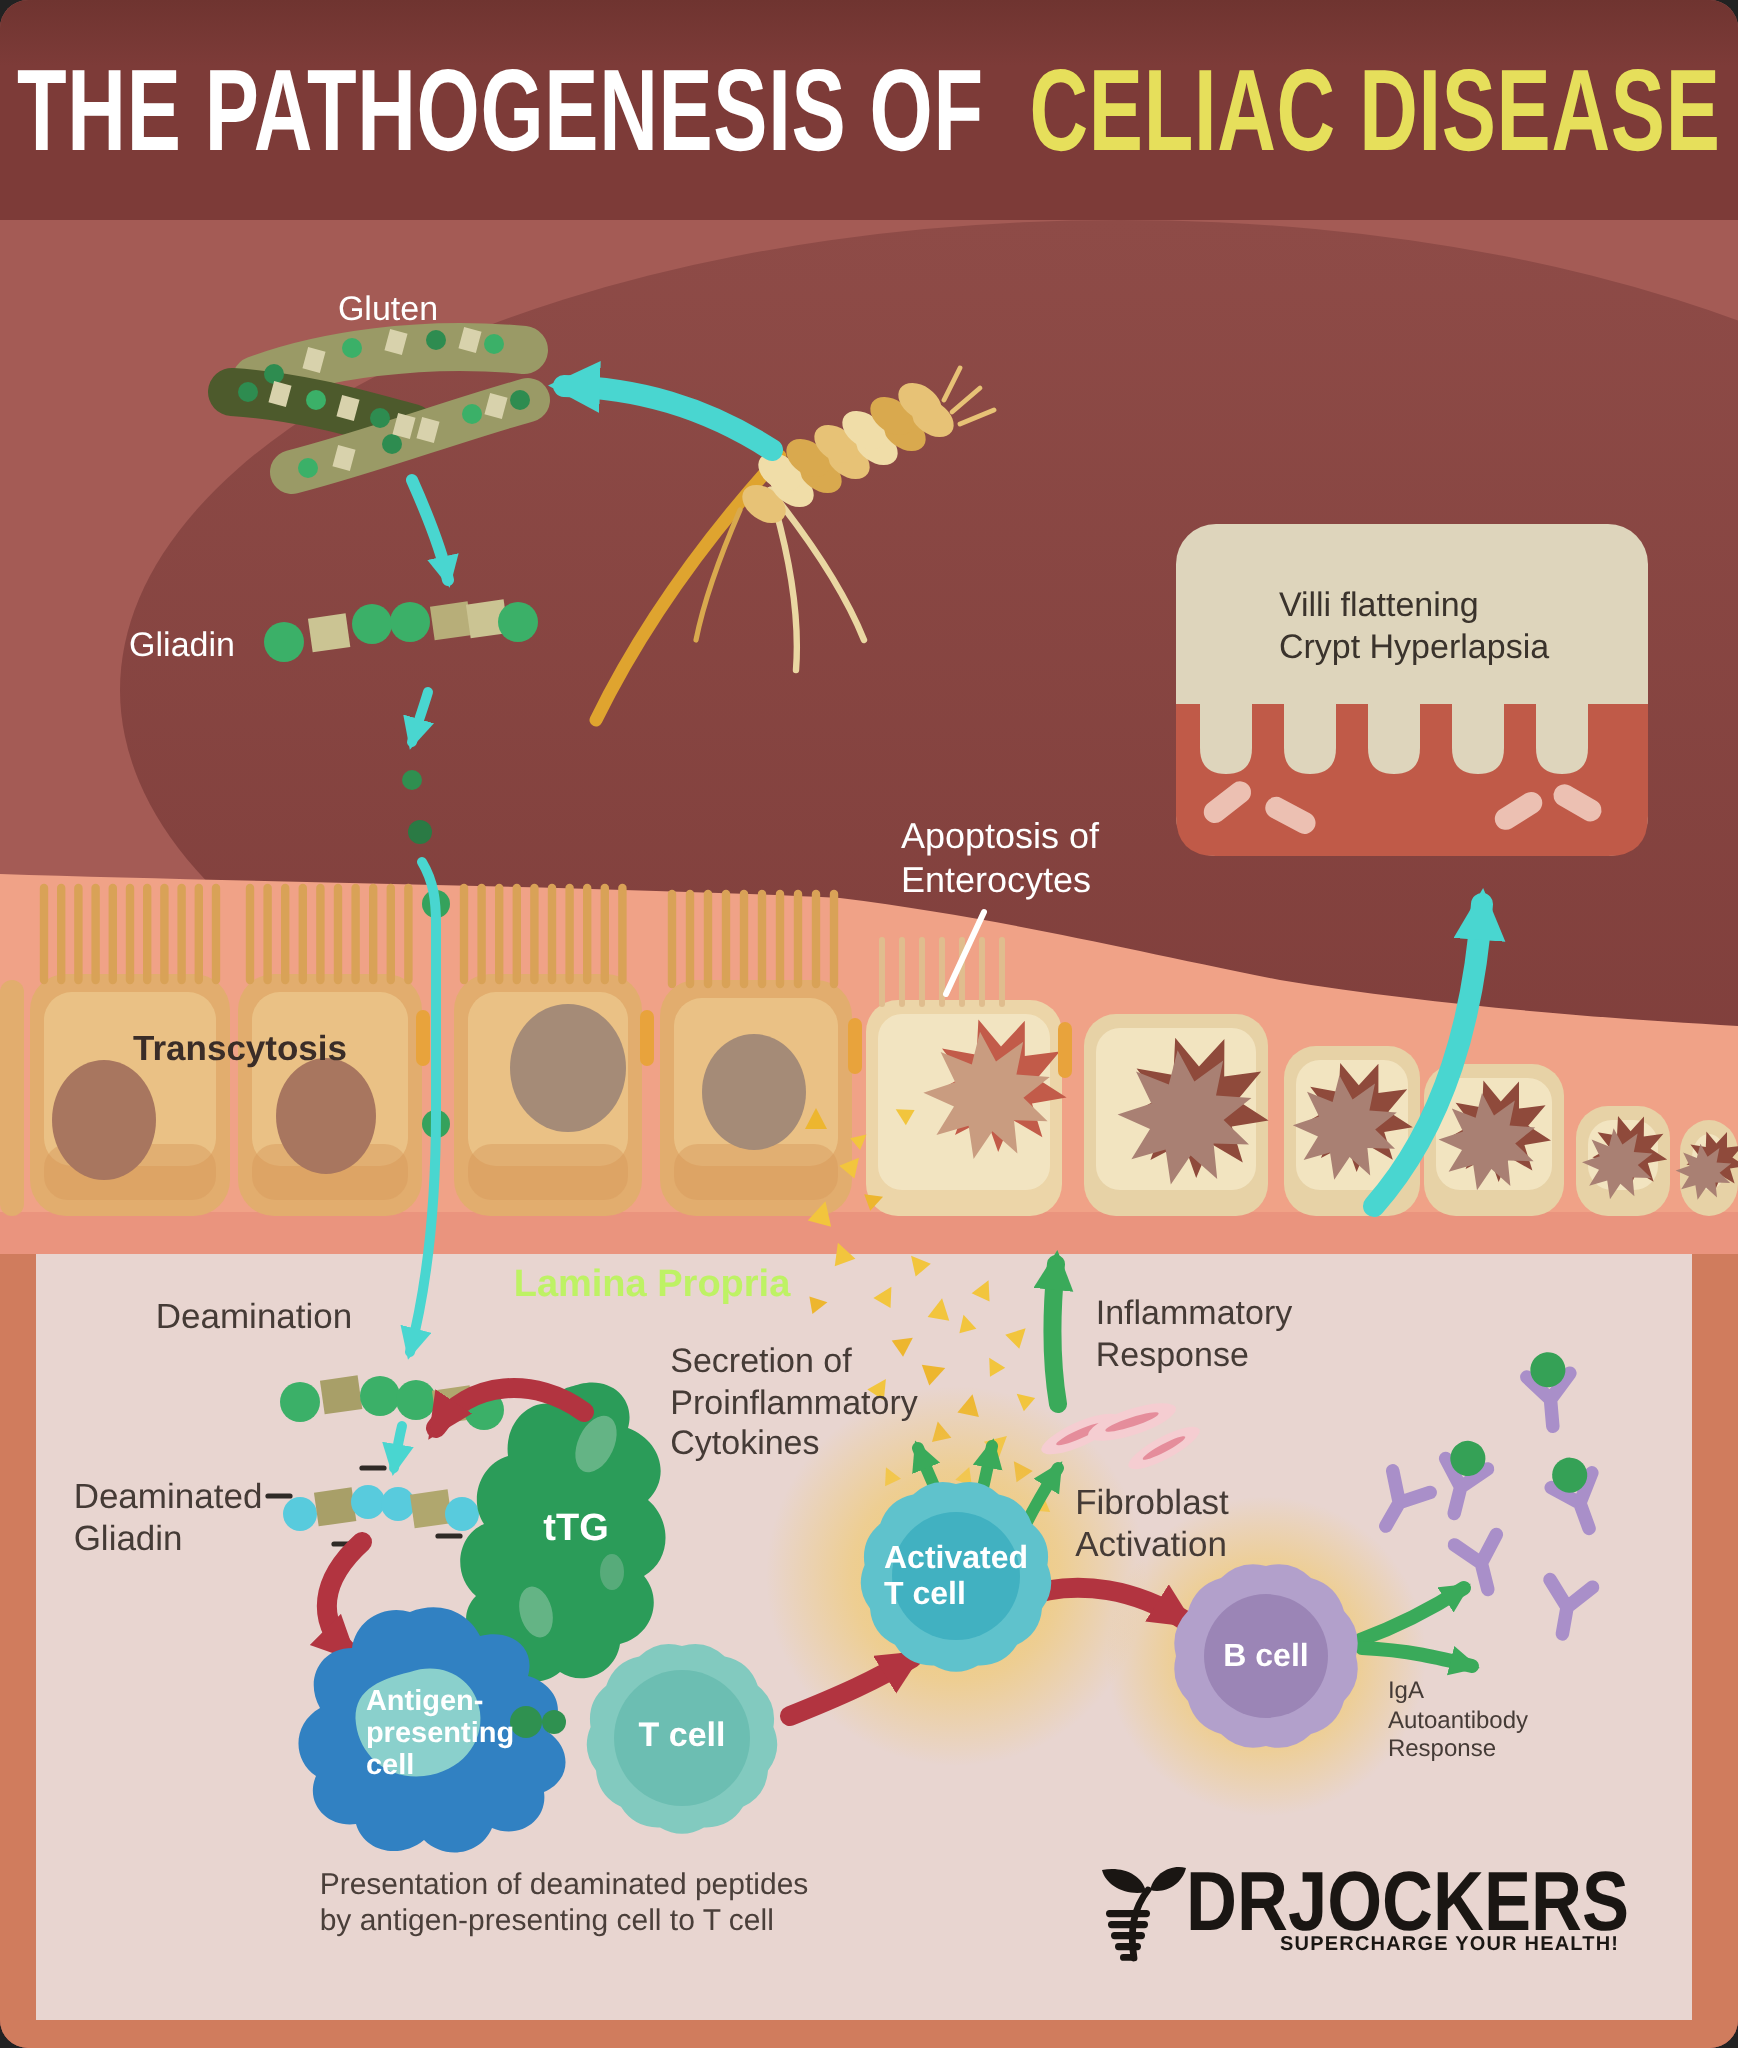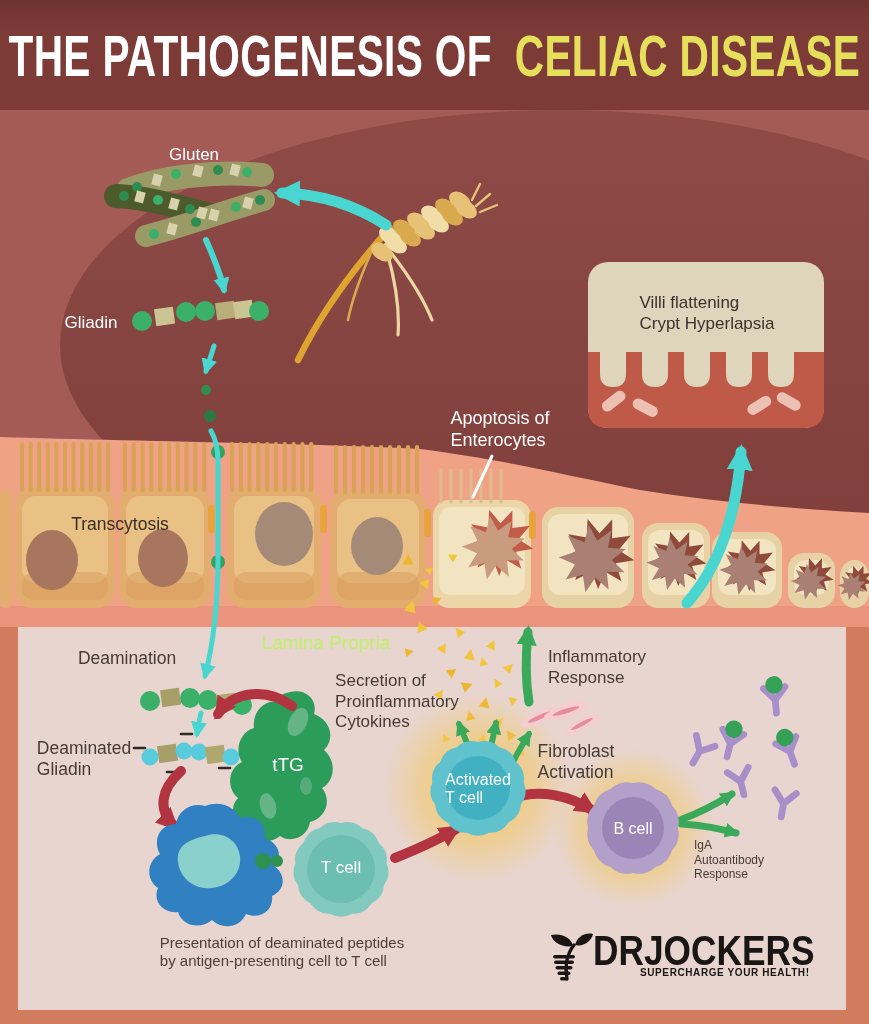--- a/index.html
+++ b/index.html
@@ -5,33 +5,33 @@
   :root{
     --header-bg:#7d3b38; --title-yellow:#e6df5b; --background:#a45b55; --circle:#8a4643;
     --intestine-salmon:#f0a287; --band-salmon:#ea947e; --frame-salmon:#d07c5d;
     --lamina-bg:#e8d5d0; --cyan-arrow:#49d6d0; --red-arrow:#b23440; --green-arrow:#3aaa5a;
     --cytokine-yellow:#f2c53d; --ttg-green:#2b9c59; --apc-blue:#3181c2;
     --tcell-teal:#82cabf; --activated-teal:#5fc2cc; --bcell-purple:#b2a0cb;
     --villi-cream:#ded5bc; --villi-red:#c05a48; --dark-label:#453b36;
   }
   html,body{margin:0;padding:0;background:#222;}
   .stage{position:relative;width:869px;height:1024px;overflow:hidden;
-    font-family:"Liberation Sans","DejaVu Sans",sans-serif;background:var(--background);}
+    font-family:"Liberation Sans","DejaVu Sans",sans-serif;background:var(--background);border-radius:14px;}
   .header{position:absolute;left:0;top:0;width:869px;height:110px;
     background:linear-gradient(to bottom,#6f3430 0%,#7d3b38 30%,var(--header-bg) 100%);
     display:flex;align-items:center;justify-content:center;}
   .title-wrap{transform:scaleX(.70);transform-origin:center;white-space:nowrap;
     font-weight:700;font-size:58px;letter-spacing:.5px;}
   .title-white{color:#ffffff;}
   .title-yellow{color:var(--title-yellow);margin-left:16px;}
   .scene{position:absolute;left:0;top:110px;}
   .lbl{position:absolute;white-space:pre-line;width:max-content;
     transform:translateX(-50%);line-height:1.22;color:var(--dark-label);}
   .lbl.white{color:#ffffff;}
-  .lbl.bold{font-weight:400;}
+  .lbl.bold{font-weight:700;}
   .logo-name{position:absolute;left:593px;top:927px;font-size:42px;font-weight:700;
     color:#1a1613;transform:scaleX(.84);transform-origin:left center;letter-spacing:0;}
   .logo-tagline{position:absolute;left:640px;top:967px;font-size:10px;font-weight:700;
     color:#1a1613;letter-spacing:.6px;}
 </style>
 </head>
 <body>
 
 <div class="stage">
 
@@ -429,20 +429,23 @@
   <div class="lbl" style="left:397px;top:671px;font-size:17px">Secretion of
 Proinflammatory
 Cytokines</div>
   <div class="lbl" style="left:597px;top:647px;font-size:17px">Inflammatory
 Response</div>
   <div class="lbl" style="left:576px;top:741px;font-size:17.5px">Fibroblast
 Activation</div>
   <div class="lbl white bold" style="left:478px;top:771px;font-size:16px;line-height:1.15">Activated
 T cell</div>
   <div class="lbl white bold" style="left:341px;top:858px;font-size:17px">T cell</div>
+  <div class="lbl white bold" style="left:220px;top:843px;font-size:14.5px;line-height:1.12">Antigen-
+presenting
+cell</div>
   <div class="lbl white bold" style="left:633px;top:819px;font-size:16px">B cell</div>
   <div class="lbl" style="left:729px;top:838px;font-size:12px">IgA
 Autoantibody
 Response</div>
   <div class="lbl" style="left:282px;top:934px;font-size:15px;line-height:1.18;color:#4a3f3a">Presentation of deaminated peptides
 by antigen-presenting cell to T cell</div>
 
   <svg style="position:absolute;left:545px;top:929px" width="50" height="52" viewBox="0 0 50 52">
     <path d="M22,50 C20,38 21,26 29,16" fill="none" stroke="#1a1613" stroke-width="3.4" stroke-linecap="round"></path>
     <path d="M28,17 C18,19 8,14 6,6 C16,4 26,8 28,17 Z" fill="#1a1613"></path>

